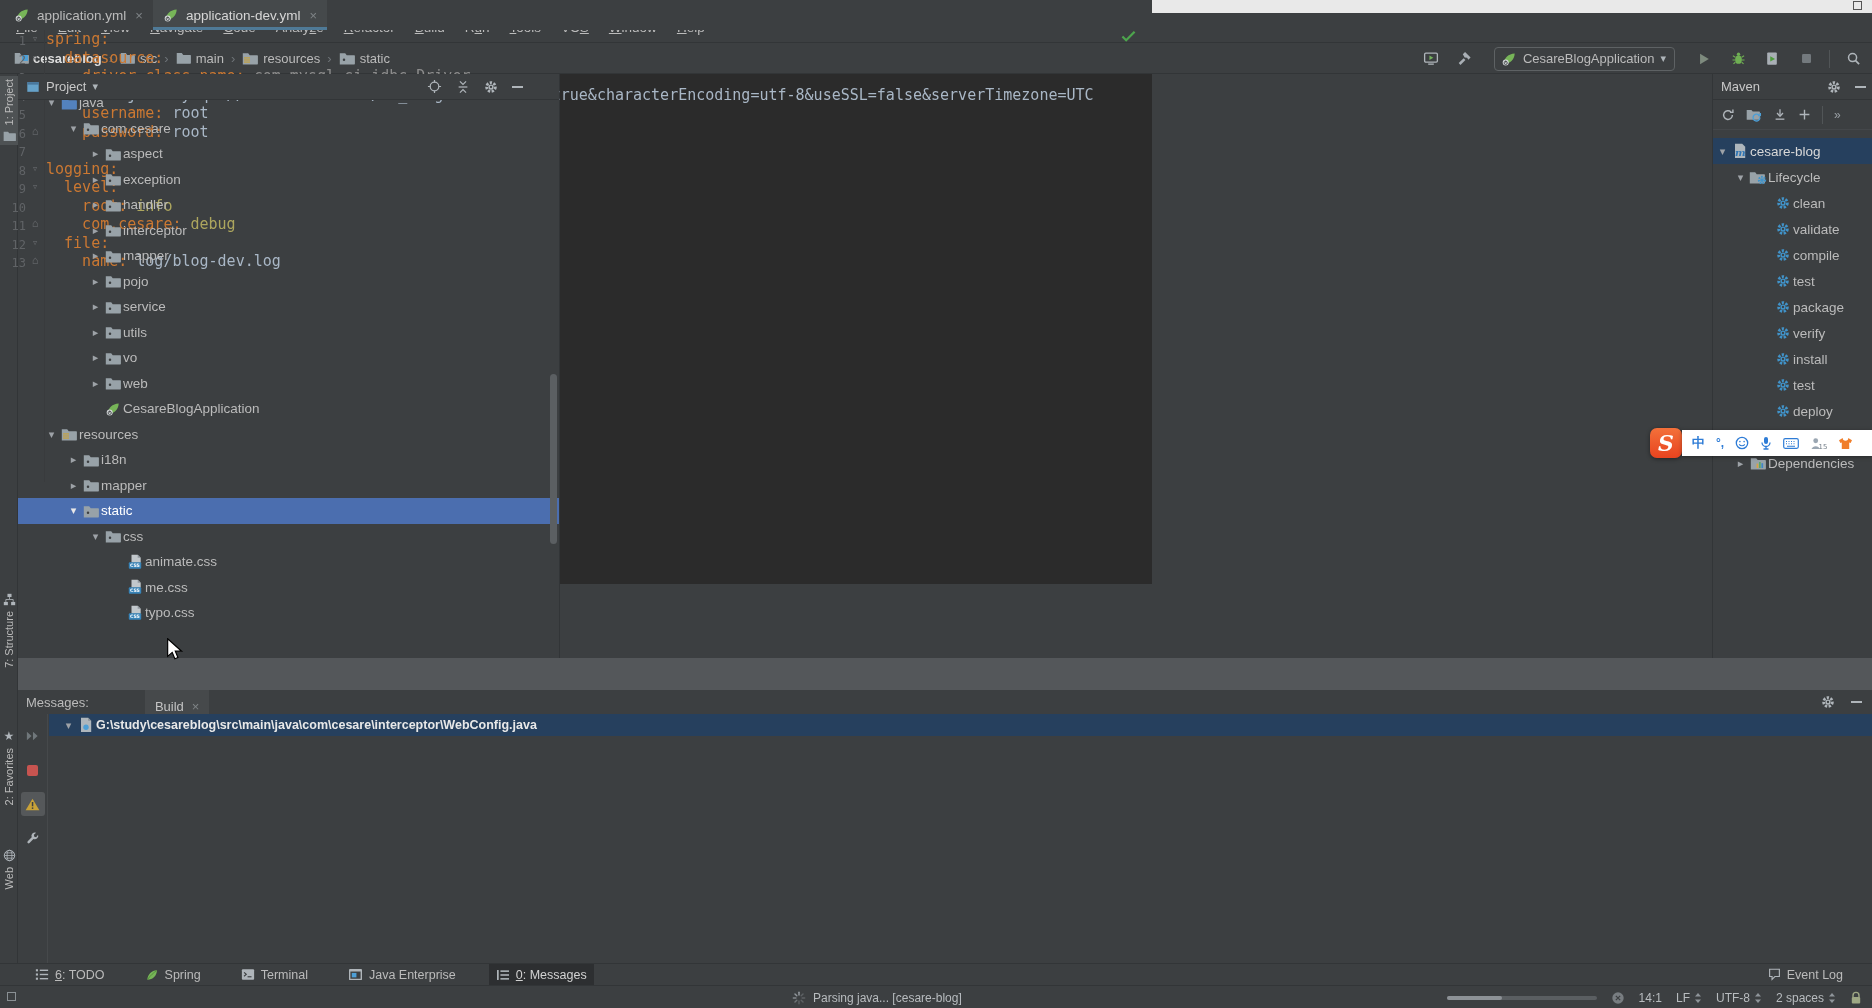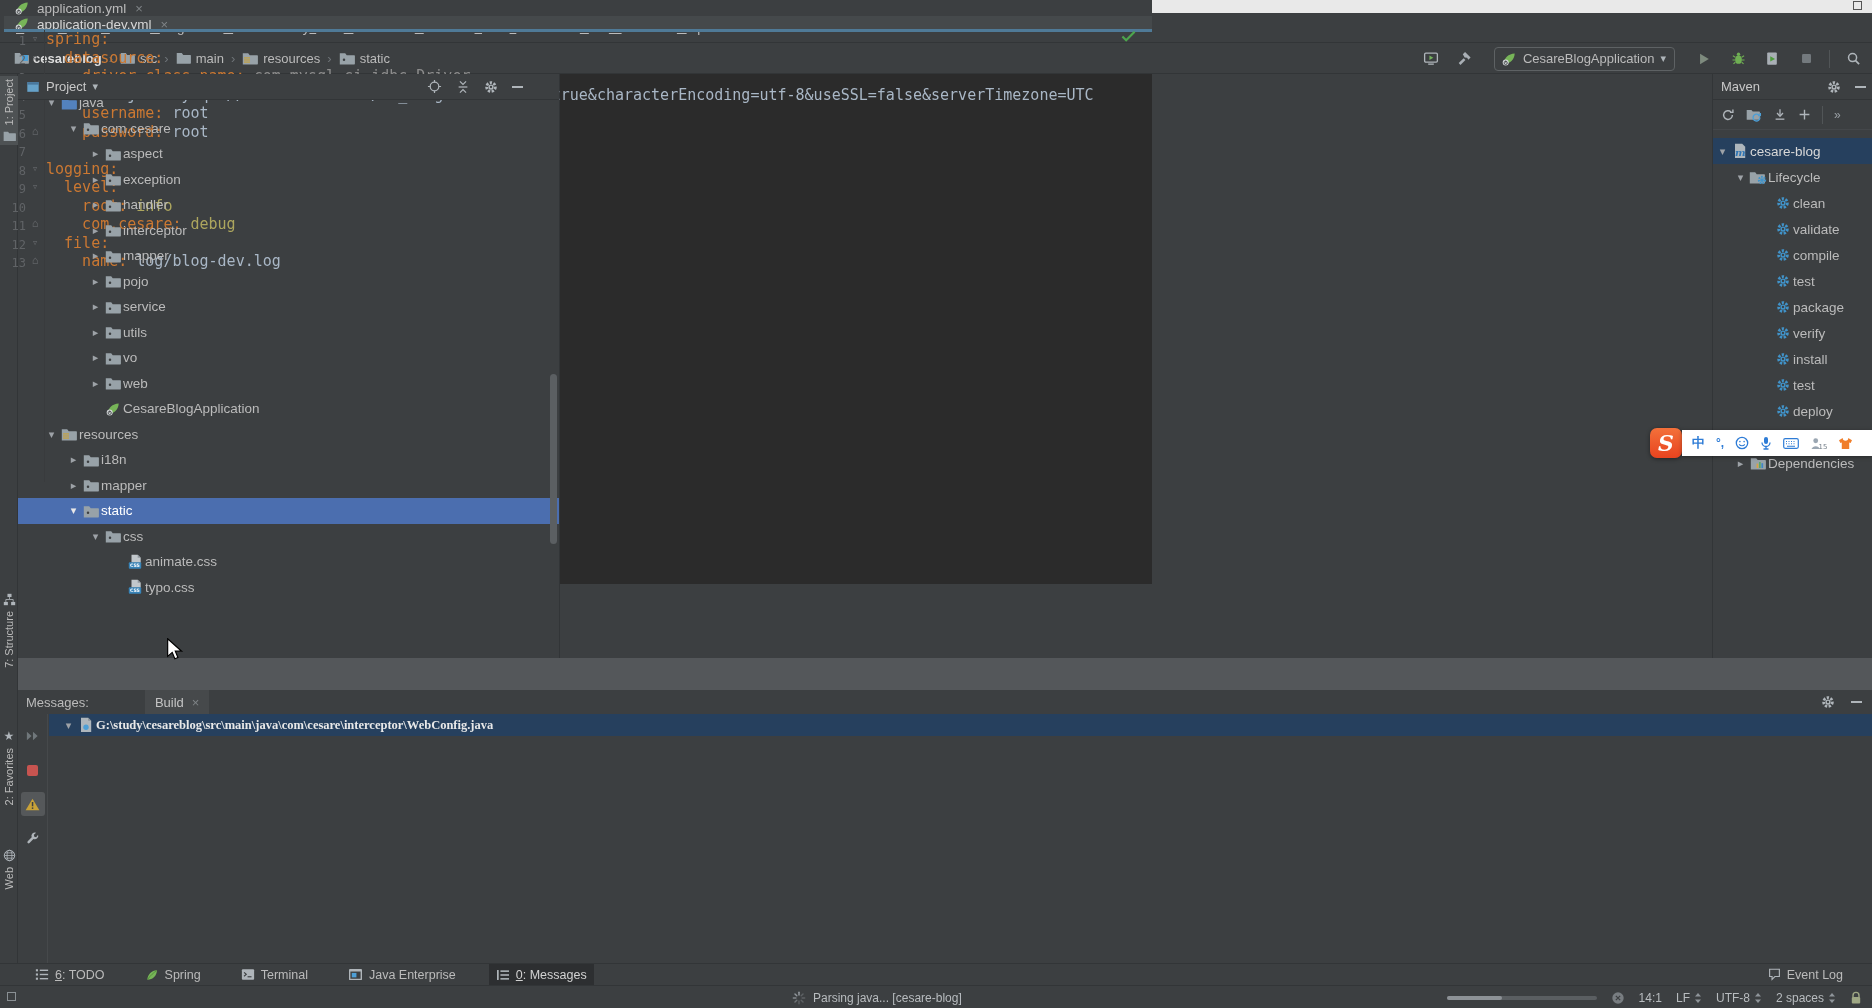--- a/index.html
+++ b/index.html
@@ -56,21 +56,21 @@
   .trow { height:25.5px; display:flex; align-items:center; font-size:13.5px; color:#bbbbbb; white-space:nowrap; }
   .trow.selected { background:#4b6eaf; color:#ffffff; }
   .t-arrow { width:15px; display:inline-block; text-align:center; color:#9da2a7; font-size:11px; flex:none; }
   .trow.selected .t-arrow { color:#e8e8e8; }
   .t-icon { width:20px; display:inline-flex; justify-content:center; flex:none; }
   .scrollthumb { position:absolute; right:2px; top:300px; width:7px; height:170px; background:#5b5f62; border-radius:4px; z-index:4; }
 
   
   .editor { left:560px; top:74px; width:1152px; height:584px; background:#2b2b2b; }
   .tabbar { position:absolute; left:0; top:0; width:1152px; height:30px; background:#3c3f41;
-    display:flex; align-items:stretch; padding-left:4px;flex-direction:column; }
+    display:flex; align-items:stretch; padding-left:4px; }
   .tab { display:flex; align-items:center; gap:7px; padding:0 10px; font-size:13.5px; color:#bbbbbb; position:relative; }
   .tab.active { background:#45494b; color:#d6d6d6; }
   .tab.active::after { content:""; position:absolute; left:0; right:0; bottom:0; height:3px; background:#4f7a97; }
   .tab .close { color:#7f8487; font-size:13px; margin-left:2px; }
   .codearea { position:absolute; left:0; top:30px; width:1152px; height:554px;
     font-family:"DejaVu Sans Mono", monospace; font-size:15px; line-height:18.5px; }
   .vline { position:absolute; left:44px; top:0; width:1px; height:452px; background:#393b3d; }
   .eline { display:flex; height:18.5px; white-space:pre; }
   .eln { width:26px; text-align:right; color:#606366; font-size:12px; padding-top:2px; flex:none; }
   .efold { width:18px; text-align:center; color:#606366; font-size:11px; flex:none; }
@@ -86,31 +86,31 @@
   .mrow.selected { background:#26405e; color:#d8d8d8; }
   .mrow.gap { margin-top:26px; }
 
   
   .splitband { position:absolute; left:18px; top:658px; width:1854px; height:32px; background:#54575a; }
 
   
   .messages { left:18px; top:690px; width:1854px; height:273px; }
   .m-header { height:24px; display:flex; align-items:center; background:#3c3f41; font-size:13px; padding-left:8px; }
   .m-label { color:#bbbbbb; margin-right:56px; }
-  .m-tab { display:flex; align-items:center; gap:8px; background:#46494b; height:24px; padding:0 10px; color:#c4c4c4; }
+  .m-tab { display:flex; align-items:flex-end; gap:8px; background:#46494b; height:24px; padding:0 10px; color:#c4c4c4; }
   .m-tab .close { color:#7f8487; }
   .m-hdr-right { margin-left:auto; display:flex; gap:16px; padding-right:10px; }
   .m-gutter { position:absolute; left:0; top:24px; bottom:0; width:30px; border-right:1px solid #46494b;
     display:flex; flex-direction:column; align-items:center; }
   .mg-icon { margin-top:10px; width:24px; height:24px; display:flex; align-items:center; justify-content:center; }
   .mg-icon.on { background:#55585a; border-radius:3px; }
   .m-body { position:absolute; left:31px; right:0; top:24px; bottom:0; }
   .m-row { height:22px; display:flex; align-items:center; font-size:12.5px; white-space:pre; }
   .m-row.sel { background:#26405e; }
-  .m-file { font-weight:bold; color:#e8e8e8;font-family:Liberation Serif, serif; }
+  .m-file { font-weight:bold; color:#e8e8e8; }
   .m-warn-text { color:#bdbfc1; }
   .m-ind { display:inline-block; flex:none; }
 
   
   .ime { position:absolute; left:1650px; top:428px; display:flex; align-items:flex-start; z-index:9; }
   .sogou { width:32px; height:30px; border-radius:7px; background:linear-gradient(#f3703a,#e8431f);
     color:#ffffff; font-weight:bold; font-size:22px; display:flex; align-items:center; justify-content:center;
     box-shadow:0 1px 4px rgba(0,0,0,.45); font-family:"DejaVu Serif", serif; font-style:italic; }
   .imebar { margin-top:2px; height:26px; width:190px; background:#ffffff; display:flex; align-items:center;
     gap:11px; padding:0 10px; box-shadow:0 1px 4px rgba(0,0,0,.35); overflow:hidden; }
@@ -552,20 +552,32 @@
         <div class="trow" style="padding-left: 92px;">
           <span class="t-arrow"></span>
           <span class="t-icon" style="display: inline-flex; align-items: center;">
             <svg width="16" height="16" viewBox="0 0 16 16">
               <path d="M4.5.8h6.2l3 3v5H4.5z" fill="#c2c8cc"></path>
               <path d="M10.7.8l3 3h-3z" fill="#9199a0"></path>
               <rect x="1.8" y="8.2" width="12.4" height="6.6" rx="1" fill="#3884b8"></rect>
               <text x="8" y="13.3" text-anchor="middle" font-size="4.6" font-weight="bold" fill="#ffffff" font-family="DejaVu Sans, sans-serif">CSS</text>
             </svg>
           </span>
+          <span>me.css</span>
+        </div>
+        <div class="trow" style="padding-left: 92px;">
+          <span class="t-arrow"></span>
+          <span class="t-icon" style="display: inline-flex; align-items: center;">
+            <svg width="16" height="16" viewBox="0 0 16 16">
+              <path d="M4.5.8h6.2l3 3v5H4.5z" fill="#c2c8cc"></path>
+              <path d="M10.7.8l3 3h-3z" fill="#9199a0"></path>
+              <rect x="1.8" y="8.2" width="12.4" height="6.6" rx="1" fill="#3884b8"></rect>
+              <text x="8" y="13.3" text-anchor="middle" font-size="4.6" font-weight="bold" fill="#ffffff" font-family="DejaVu Sans, sans-serif">CSS</text>
+            </svg>
+          </span>
           <span>typo.css</span>
         </div>
       </div>
     <div class="scrollthumb"></div>
   </div>
 
   <div class="editor">
     <div class="tabbar" id="tabbar">
         <div class="tab">
           <span style="display: inline-flex; align-items: center;">

